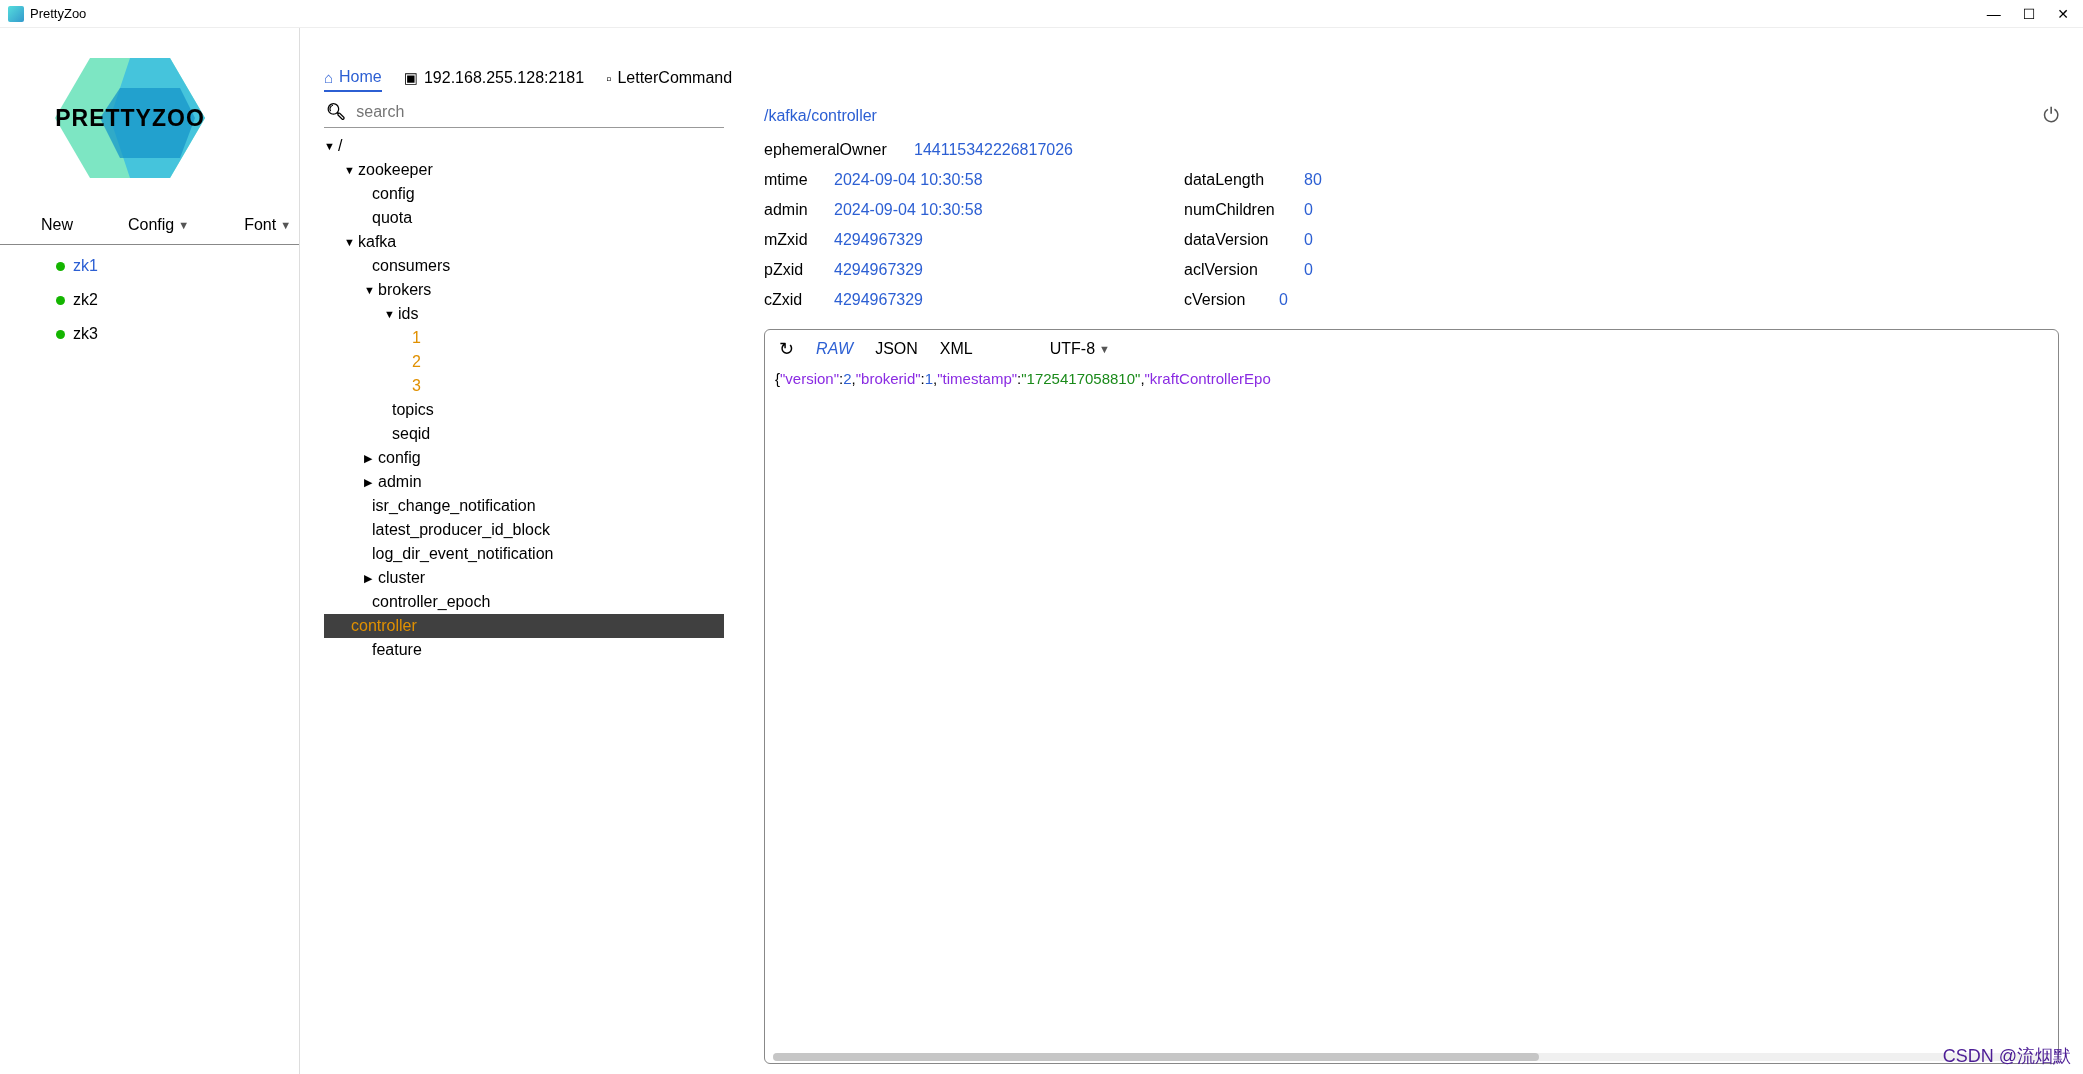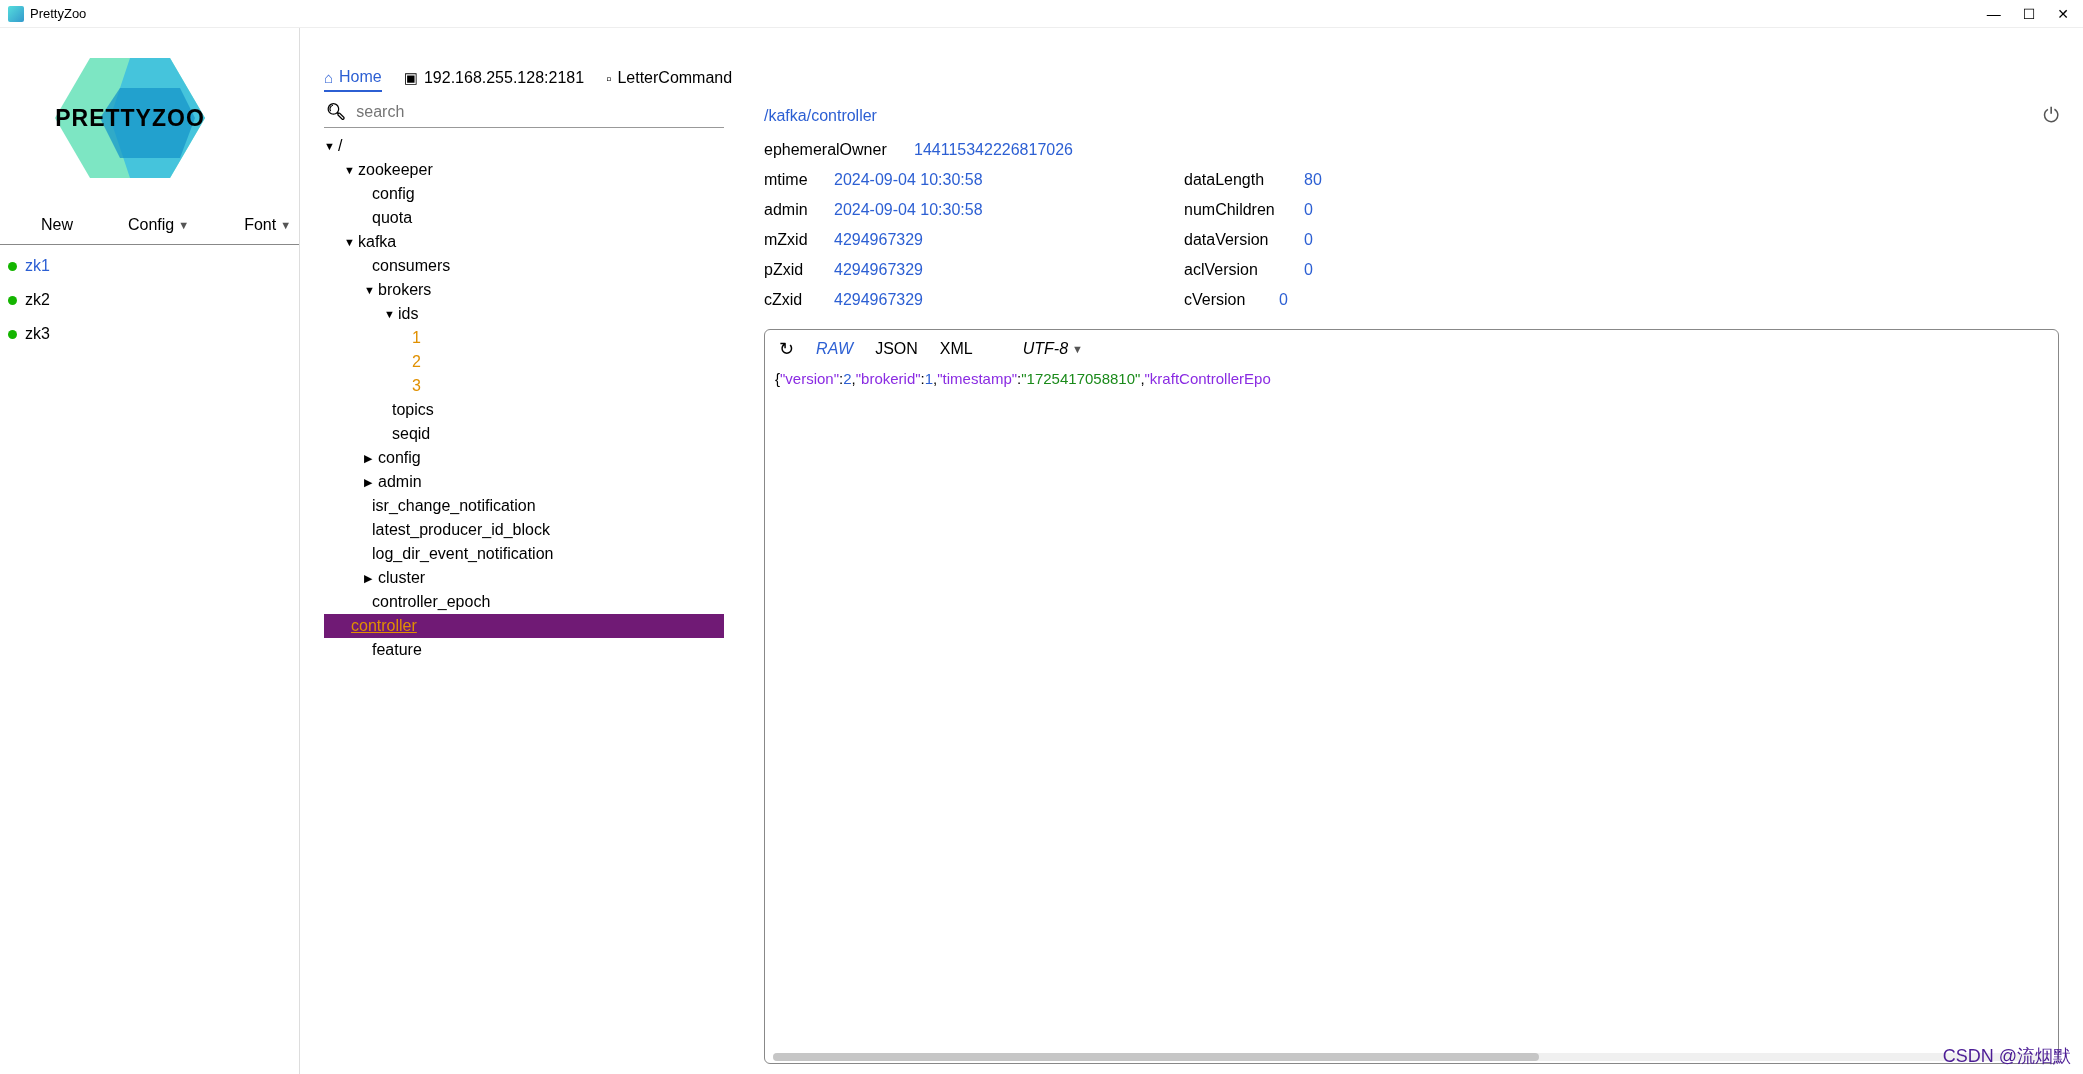--- a/index.html
+++ b/index.html
@@ -16,21 +16,21 @@
 .sidebar { width: 300px; border-right: 1px solid #ddd; display: flex; flex-direction: column; }
 .logo-wrap { padding: 20px 40px; }
 .logo { position: relative; width: 180px; height: 140px; display: flex; align-items: center; justify-content: center; }
 .logo-hex { position: absolute; width: 160px; height: 140px; }
 .logo-text { position: relative; font-weight: 900; font-size: 23px; letter-spacing: 1px; color: #000; z-index: 2; }
 
 .sidebar-menu { display: flex; gap: 22px; padding: 8px 8px 10px; border-bottom: 1px solid #888; font-size: 16px; }
 .sidebar-menu .menu-item { display: flex; align-items: center; gap: 4px; cursor: pointer; margin-left: 33px; }
 .caret-down { font-size: 11px; color: #555; }
 
-.server-list { padding-top: 4px; }
+.server-list { padding-top: 4px; padding-left: 48px; }
 .server-item { display: flex; align-items: center; gap: 8px; padding: 8px 8px; cursor: pointer; font-size: 16px; }
 .status-dot { width: 9px; height: 9px; border-radius: 50%; background: #14b500; }
 .server-item.active { color: #2c5fd3; }
 
 .main { flex: 1; display: flex; flex-direction: column; padding-top: 40px; }
 
 .tabs { display: flex; align-items: center; gap: 22px; padding: 0 24px 6px; font-size: 16px; }
 .tab { display: flex; align-items: center; gap: 6px; cursor: pointer; padding-bottom: 4px; }
 .tab.active { color: #2c5fd3; border-bottom: 2px solid #2c5fd3; }
 .tab .icon { font-size: 15px; }
@@ -38,21 +38,21 @@
 .content { display: flex; flex: 1; min-height: 0; }
 
 .tree-panel { width: 440px; padding: 0 16px 0 24px; display: flex; flex-direction: column; }
 .search-row { display: flex; align-items: center; gap: 10px; border-bottom: 1px solid #999; padding: 4px 2px 6px; margin-bottom: 6px; }
 .search-row input { border: none; outline: none; font-size: 16px; flex: 1; color: #888; }
 .search-icon { font-size: 16px; font-weight: bold; }
 
 .tree { flex: 1; overflow: auto; font-size: 16px; }
 .tree-row { display: flex; align-items: center; padding: 3px 0; cursor: pointer; white-space: nowrap; }
 .tree-caret { width: 14px; font-size: 11px; color: #000; }
-.tree-row.selected { background: #701a75; border-left: 3px solid #d00; margin-left: -24px; padding-left: 21px; text-decoration: underline; }
+.tree-row.selected { background: #404040; border-left: 3px solid #d00; margin-left: -24px; padding-left: 21px; }
 .ephemeral { color: #e09000; }
 
 .detail-panel { flex: 1; padding: 0 24px; display: flex; flex-direction: column; min-width: 0; }
 .detail-header { display: flex; align-items: center; justify-content: space-between; padding: 6px 0 14px; }
 .node-path { color: #2c5fd3; font-size: 16px; }
 .power-icon { font-size: 20px; color: #555; cursor: pointer; }
 
 .stats { display: flex; flex-direction: column; gap: 12px; padding-bottom: 20px; }
 .stat-row { display: flex; }
 .stat-left { display: flex; width: 420px; align-items: baseline; }
@@ -60,21 +60,21 @@
 .stat-label { width: 140px; font-size: 16px; }
 .stat-right .stat-label { width: 120px; }
 .stat-val { color: #2c5fd3; font-size: 16px; }
 .stat-full .stat-label { width: 150px; }
 
 .data-box { border: 1.5px solid #888; border-radius: 6px; flex: 1; display: flex; flex-direction: column; min-height: 200px; margin-bottom: 10px; }
 .data-toolbar { display: flex; align-items: center; gap: 22px; padding: 8px 14px; font-size: 16px; }
 .refresh-icon { font-size: 18px; cursor: pointer; }
 .fmt-tab { cursor: pointer; }
 .fmt-tab.active { color: #2c5fd3; font-style: italic; }
-.enc-select { margin-left: 28px; display: flex; align-items: center; gap: 4px; cursor: pointer; font-style: italic; }
+.enc-select { margin-left: 55px; display: flex; align-items: center; gap: 4px; cursor: pointer; }
 
 .data-content { flex: 1; padding: 2px 10px; font-family: Consolas, monospace; font-size: 15px; overflow: auto; white-space: nowrap; }
 .j-brace { color: #000; }
 .j-key { color: #8a2be2; }
 .j-num { color: #2c5fd3; }
 .j-str { color: #1a8a1a; }
 
 .data-scroll { height: 10px; }
 .data-scroll-track { height: 8px; background: #f0f0f0; margin: 0 8px 4px; border-radius: 4px; position: relative; }
 .data-scroll-thumb { position: absolute; height: 8px; width: 60%; background: #c6c6c6; border-radius: 4px; }

